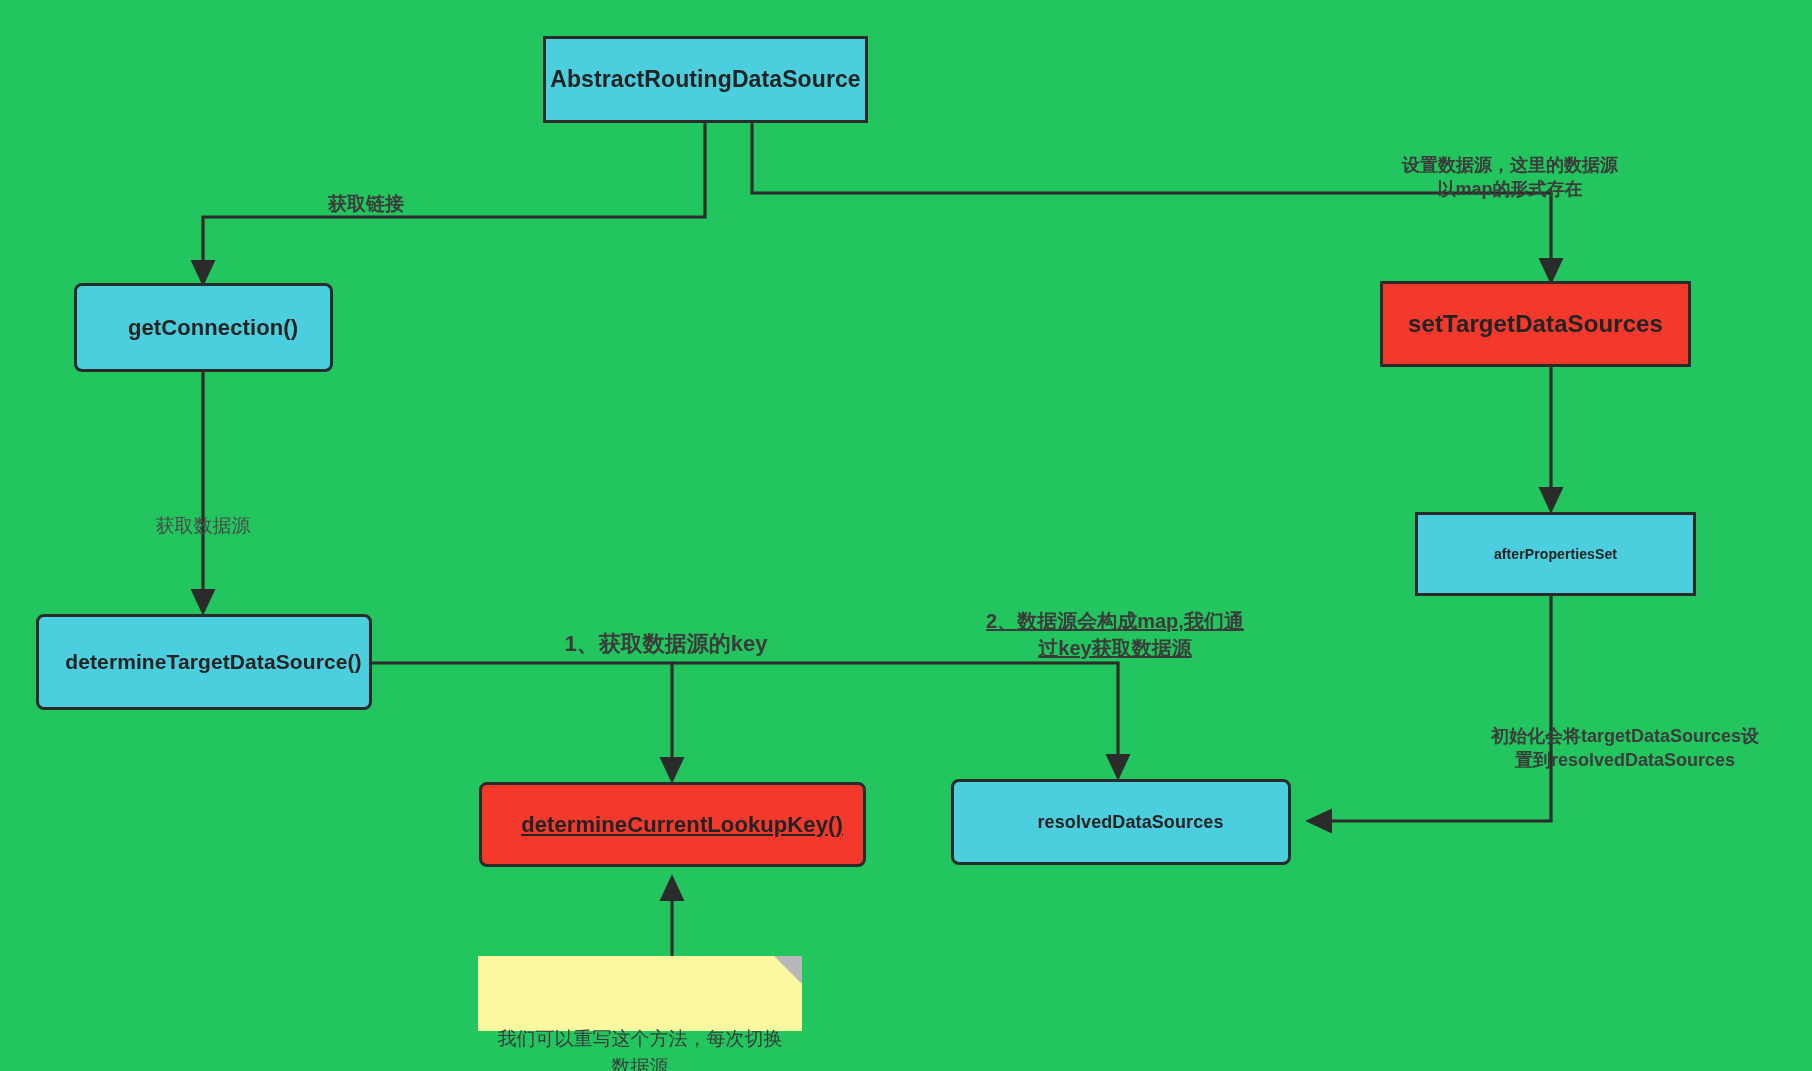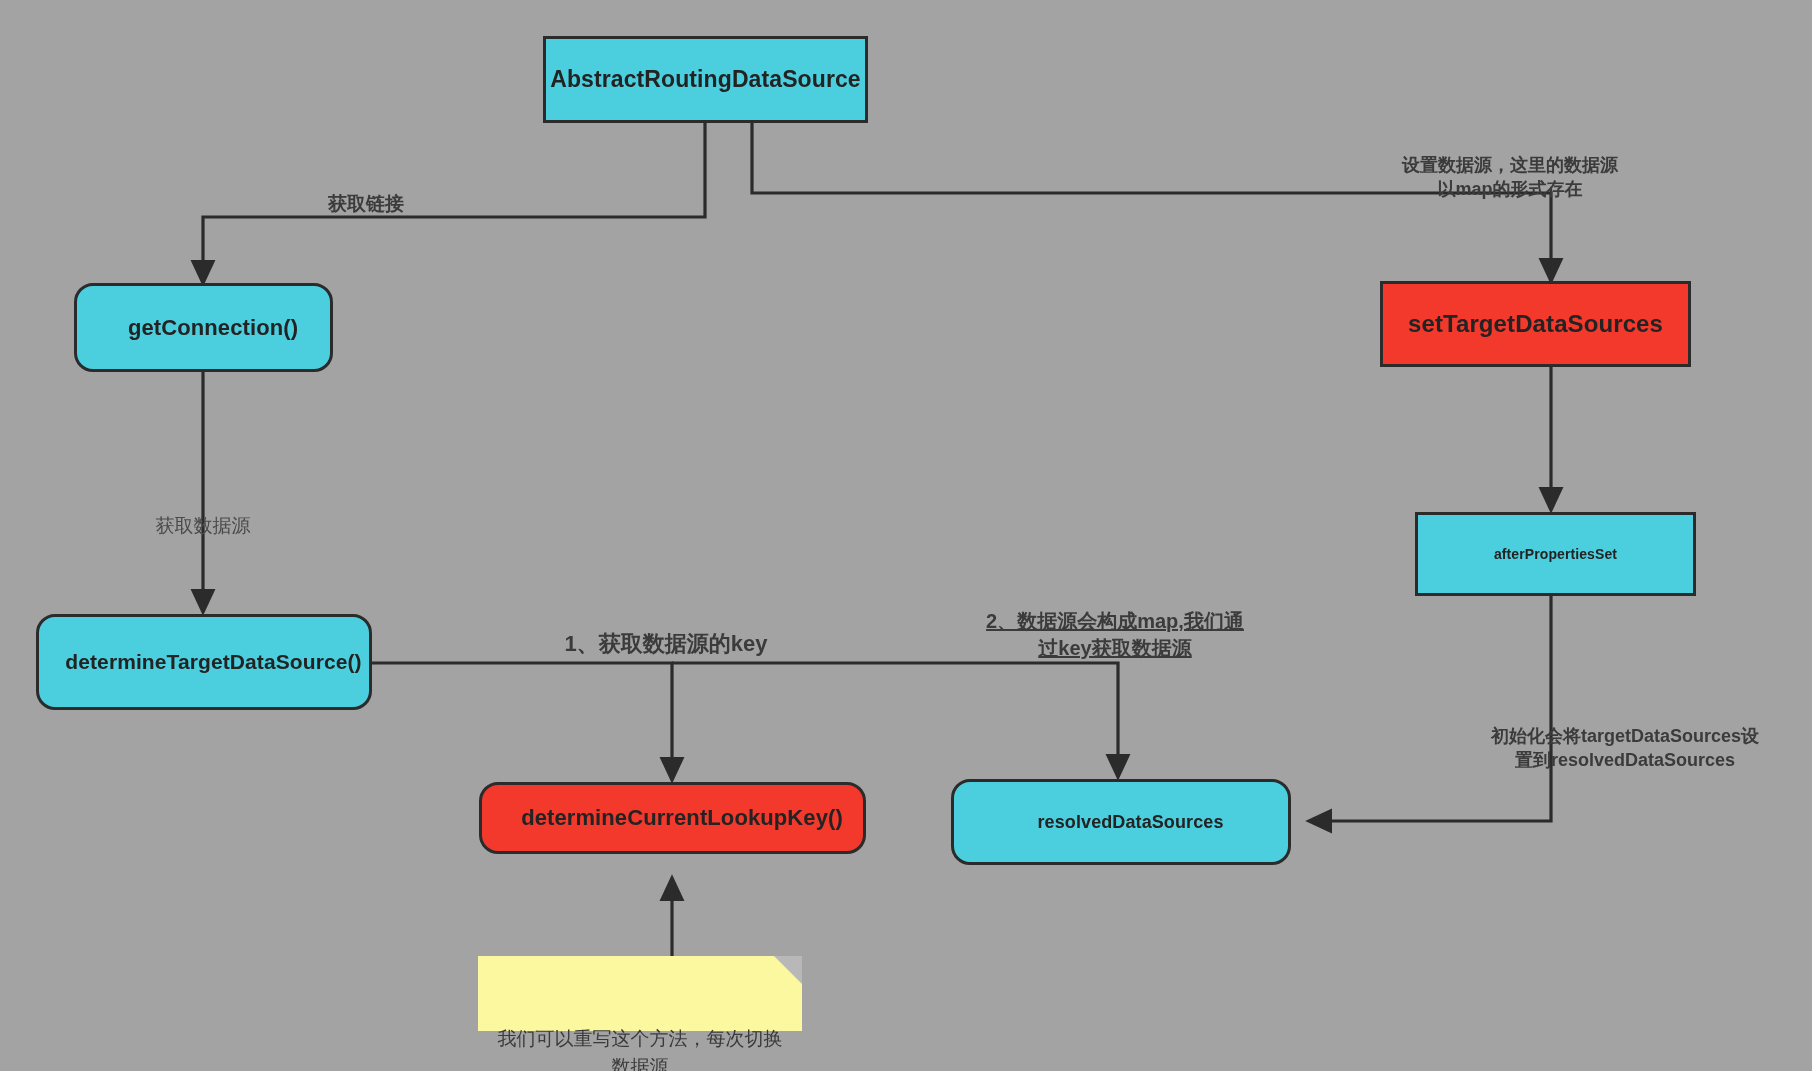--- a/index.html
+++ b/index.html
@@ -10,21 +10,21 @@
   body {
     width: 1812px;
     height: 1071px;
     font-family: "Liberation Sans", "DejaVu Sans", sans-serif;
     overflow: hidden;
   }
   #canvas {
     position: relative;
     width: 1812px;
     height: 1071px;
-    background: #a3a3a3;
+    background: #22c55e;
   }
   #edges {
     position: absolute;
     left: 0; top: 0;
     width: 1812px;
     height: 1071px;
     pointer-events: none;
   }
   .node {
     position: absolute;
@@ -35,21 +35,21 @@
     text-align: center;
     border: 3px solid #2b2b2b;
     color: #232323;
     font-weight: bold;
     letter-spacing: 0.1px;
     z-index: 3;
   }
   .node-cyan { background: #4bcfdf; }
   .node-red  { background: #f2392c; }
   .sharp { border-radius: 0; }
-  .round { border-radius: 19px; padding-left: 19px; }
+  .round { border-radius: 8px; padding-left: 19px; }
 
   .edge-label {
     position: absolute;
     color: #3b3b3b;
     font-weight: bold;
     text-align: center;
     line-height: 1.32;
     z-index: 4;
     white-space: pre-line;
   }
@@ -117,21 +117,21 @@
   </div>
 
   <div class="node node-cyan round" style="left:74px; top:283px; width:259px; height:89px; font-size:22px;">
     <span>getConnection()</span>
   </div>
 
   <div class="node node-cyan round" style="left:36px; top:614px; width:336px; height:96px; font-size:21px;">
     <span>determineTargetDataSource()</span>
   </div>
 
-  <div class="node node-red round" style="left:479px; top:782px; width:387px; height:72px; font-size:22px;">
+  <div class="node node-red round" style="left:479px; top:782px; width:387px; height:85px; font-size:22px;text-decoration:underline;">
     <span>determineCurrentLookupKey()</span>
   </div>
 
   <div class="node node-cyan round" style="left:951px; top:779px; width:340px; height:86px; font-size:18px;">
     <span>resolvedDataSources</span>
   </div>
 
   <div class="node node-red sharp" style="left:1380px; top:281px; width:311px; height:86px; font-size:24px;">
     <span>setTargetDataSources</span>
   </div>

